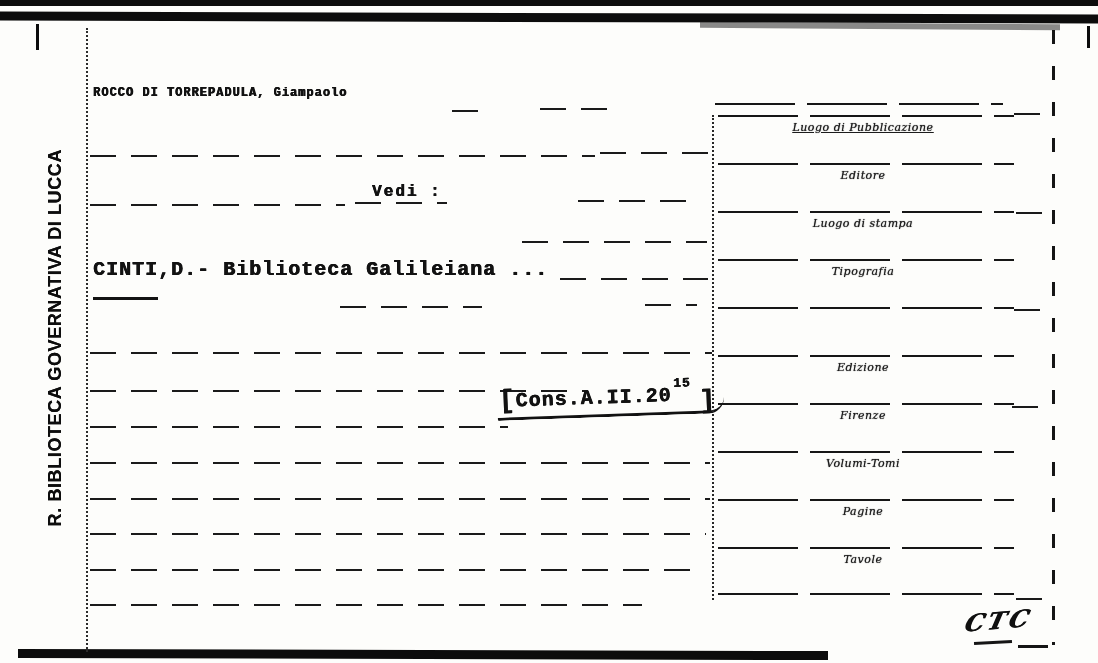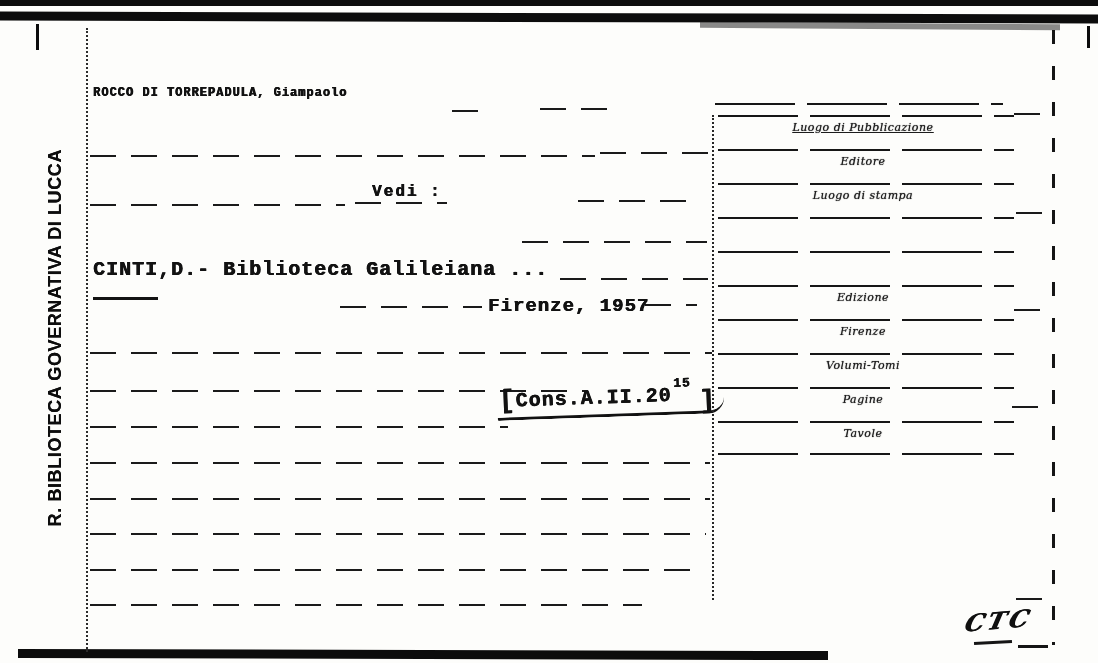--- a/index.html
+++ b/index.html
@@ -41,21 +41,21 @@
     border-radius:0 0 16px 2px;transform:rotate(-2deg);}
   #shelfmark .br{font-size:26px;line-height:22px;}
   #shelfmark .brc{margin-left:10px;position:relative;top:7px;}
   #shelfmark sup{font-size:13px;position:relative;top:-8px;left:2px;}
   
   #collhdr{position:absolute;left:712px;top:48px;width:300px;text-align:center;
     font-family:"DejaVu Serif",serif;font-weight:700;font-size:11.5px;
     letter-spacing:1.6px;color:#161616;text-shadow:0 0 1px #333;}
   #collbox{position:absolute;left:712px;top:115px;width:298px;height:485px;
     border-left:2px dotted #262626;}
-  .colrow{position:relative;height:34px;}
+  .colrow{position:relative;height:48px;}
   .rowline{position:absolute;left:4px;top:0;right:-2px;height:2px;
     background:repeating-linear-gradient(90deg,#161616 0 80px,transparent 80px 92px);}
   .rowline.bottom{top:auto;bottom:0;}
   .collabel{position:absolute;left:0;right:0;top:6px;text-align:center;
     font-family:"DejaVu Serif",serif;font-style:italic;font-size:11px;
     letter-spacing:.5px;color:#1c1c1c;text-shadow:0 0 1px #2f2f2f;}
   .colrow.first .collabel{text-decoration:underline;}
   
   #handmark{position:absolute;left:966px;top:606px;
     font-family:"DejaVu Serif",serif;font-style:italic;font-weight:700;
@@ -99,21 +99,20 @@
   <div class="rule" style="left:90px;top:498px;width:620px;"></div>
   <div class="rule" style="left:90px;top:533px;width:616px;"></div>
   <div class="rule" style="left:90px;top:569px;width:612px;"></div>
   <div class="rule" style="left:90px;top:604px;width:552px;"></div>
 
   <div id="heading" class="tw">ROCCO DI TORREPADULA, Giampaolo</div>
   <div id="vedi" class="tw">Vedi :</div>
   <div id="refline" class="tw">
     <span class="u">CINTI</span><span>,D.- </span><span>Biblioteca Galileiana ...</span>
   </div>
-  <div id="imprint" class="tw">Firenze, 1957</div>
 
   <div id="shelfmark" class="tw">
     <span class="br">[</span>
     <span>Cons.A.II.20</span>
     <sup>15</sup>
     <span class="br brc">]</span>
   </div>
 
   <div class="rule solid" style="left:715px;top:103px;width:288px;"></div>
 
@@ -125,20 +124,21 @@
     <div class="colrow">
       <div class="rowline"></div>
       <span class="collabel">Editore</span>
     </div>
     <div class="colrow">
       <div class="rowline"></div>
       <span class="collabel">Luogo di stampa</span>
     </div>
     <div class="colrow">
       <div class="rowline"></div>
+      <span class="collabel">Tipografia</span>
     </div>
     <div class="colrow">
       <div class="rowline"></div>
     </div>
     <div class="colrow">
       <div class="rowline"></div>
       <span class="collabel">Edizione</span>
     </div>
     <div class="colrow">
       <div class="rowline"></div>

